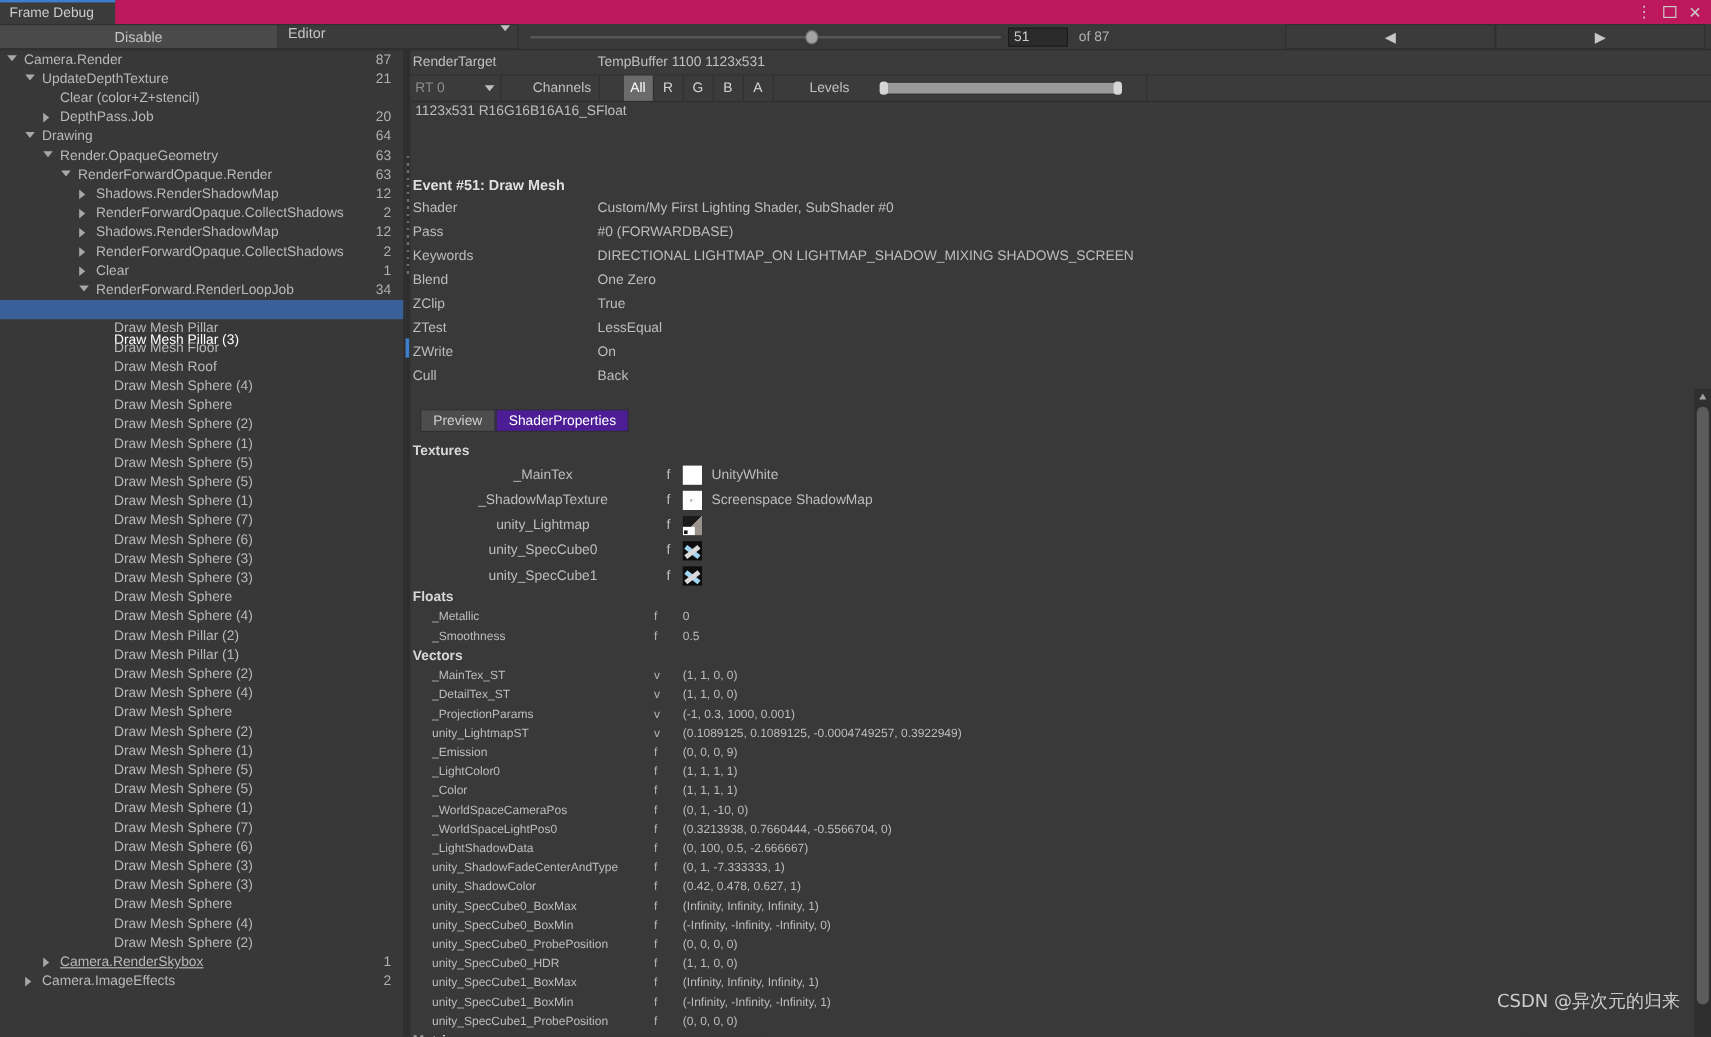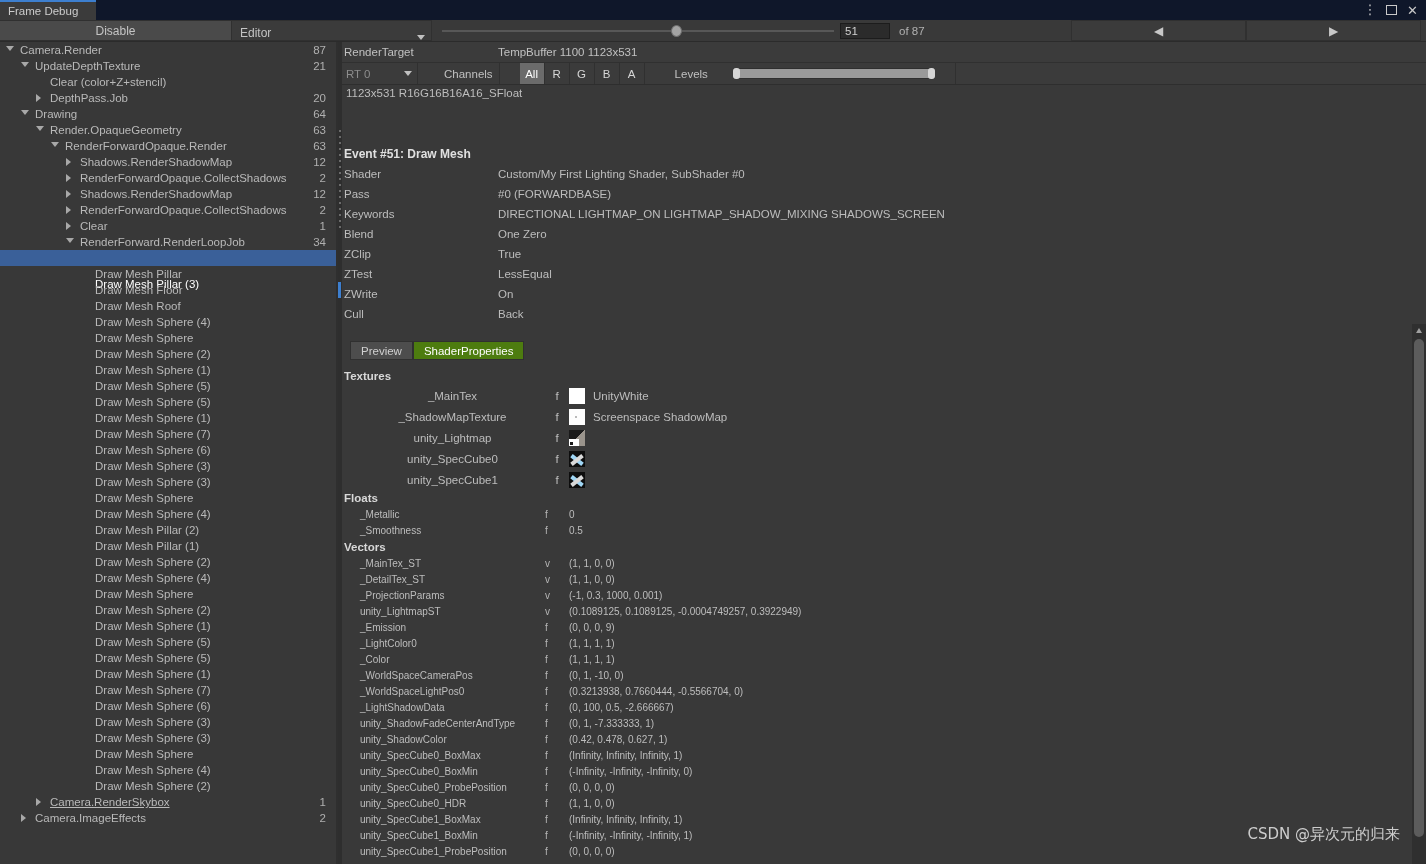--- a/index.html
+++ b/index.html
@@ -14,21 +14,21 @@
     width: 1426px; height: 864px;
     background: #393939;
     overflow: hidden;
     color: #b4b4b4;
     font-size: 11.5px;
   }
 
   
   .titlebar {
     position: absolute; left: 0; top: 0; width: 1426px; height: 20px;
-    background: #0f172a;
+    background: #be185d;
   }
   .tab {
     position: absolute; left: 0; top: 0; width: 96px; height: 20px;
     background: #3b3b3b;
     border-top: 2px solid #3d7fcf;
     color: #cccccc;
     font-size: 11.5px;
     line-height: 18px;
     padding-left: 8px;
   }
@@ -53,21 +53,21 @@
   }
   .tb-disable {
     width: 232px; background: #4a4a4a;
     border: 1px solid #303030; border-left: none;
     display: flex; align-items: center; justify-content: center;
     color: #c4c4c4; font-size: 12px;
   }
   .tb-editor {
     width: 200px; background: #3b3b3b;
     border: 1px solid #303030; border-left: none;
-    display: flex; align-items: flex-end; justify-content: space-between;
+    display: flex; align-items: flex-start; justify-content: space-between;
     padding: 0 6px 0 8px; color: #c4c4c4; font-size: 12px;
   }
   .caret-down {
     width: 0; height: 0;
     border-left: 4.5px solid transparent; border-right: 4.5px solid transparent;
     border-top: 5px solid #c0c0c0;
   }
   .tb-slider-wrap {
     flex: 0 0 408px; display: flex; align-items: center;
     padding: 0 6px 0 10px; position: relative;
@@ -212,21 +212,21 @@
 
   
   .sub-tabs {
     position: absolute; left: 8px; top: 299px; display: flex;
   }
   .sub-tab {
     height: 19px; padding: 0 10px; line-height: 19px;
     font-size: 11.5px; color: #d0d0d0; background: #4d4d4d;
     border: 1px solid #303030;
   }
-  .sub-tab.active { background: #4d7c0f; color: #ffffff; }
+  .sub-tab.active { background: #4c1d95; color: #ffffff; }
 
   
   .props { position: absolute; left: 0; top: 326px; width: 1084px; }
   .prop-head {
     height: 17px; line-height: 17px;
     font-size: 11.5px; font-weight: bold; color: #d8d8d8;
     padding-left: 2px;
   }
   .prop-row { height: 16px; line-height: 16px; display: flex; font-size: 10px; color: #bdbdbd; }
   .prop-row .pn { width: 203px; padding-left: 18px; }

